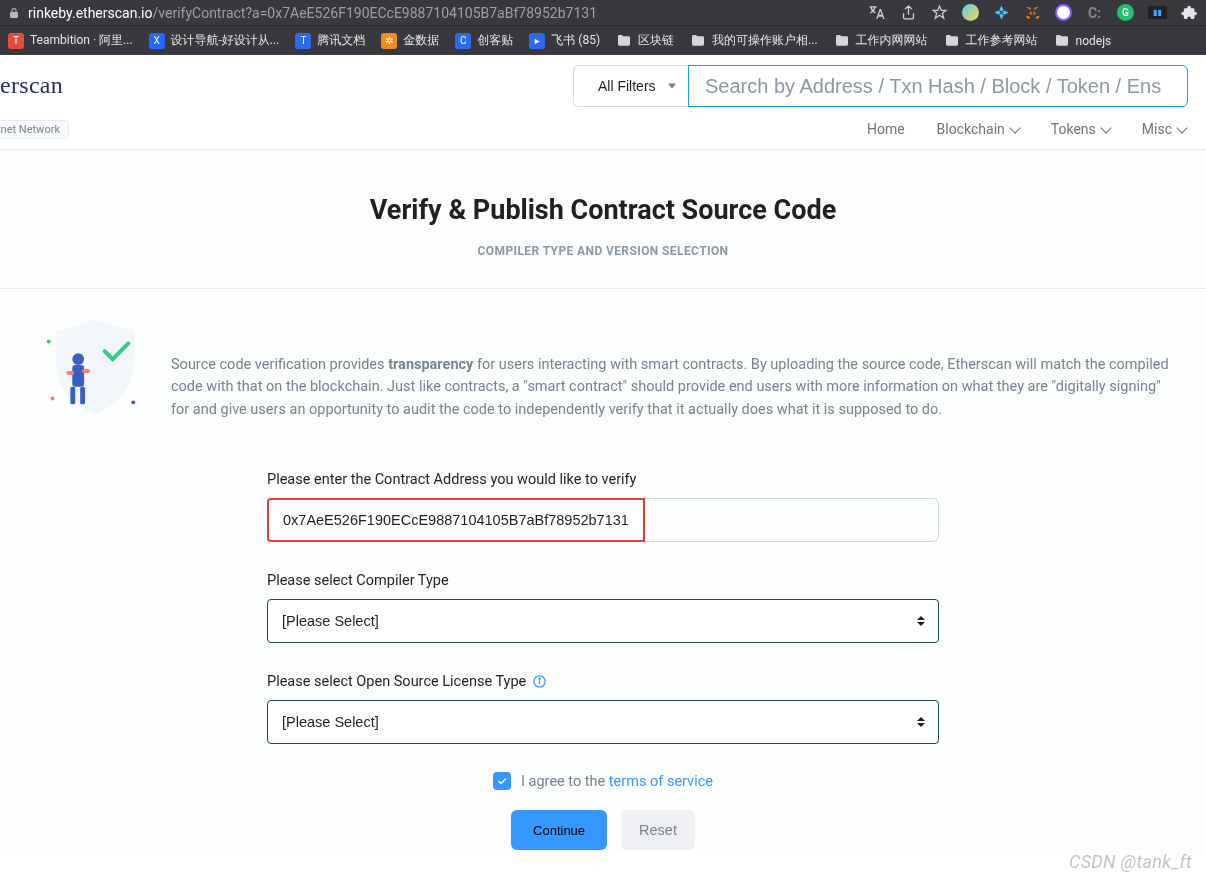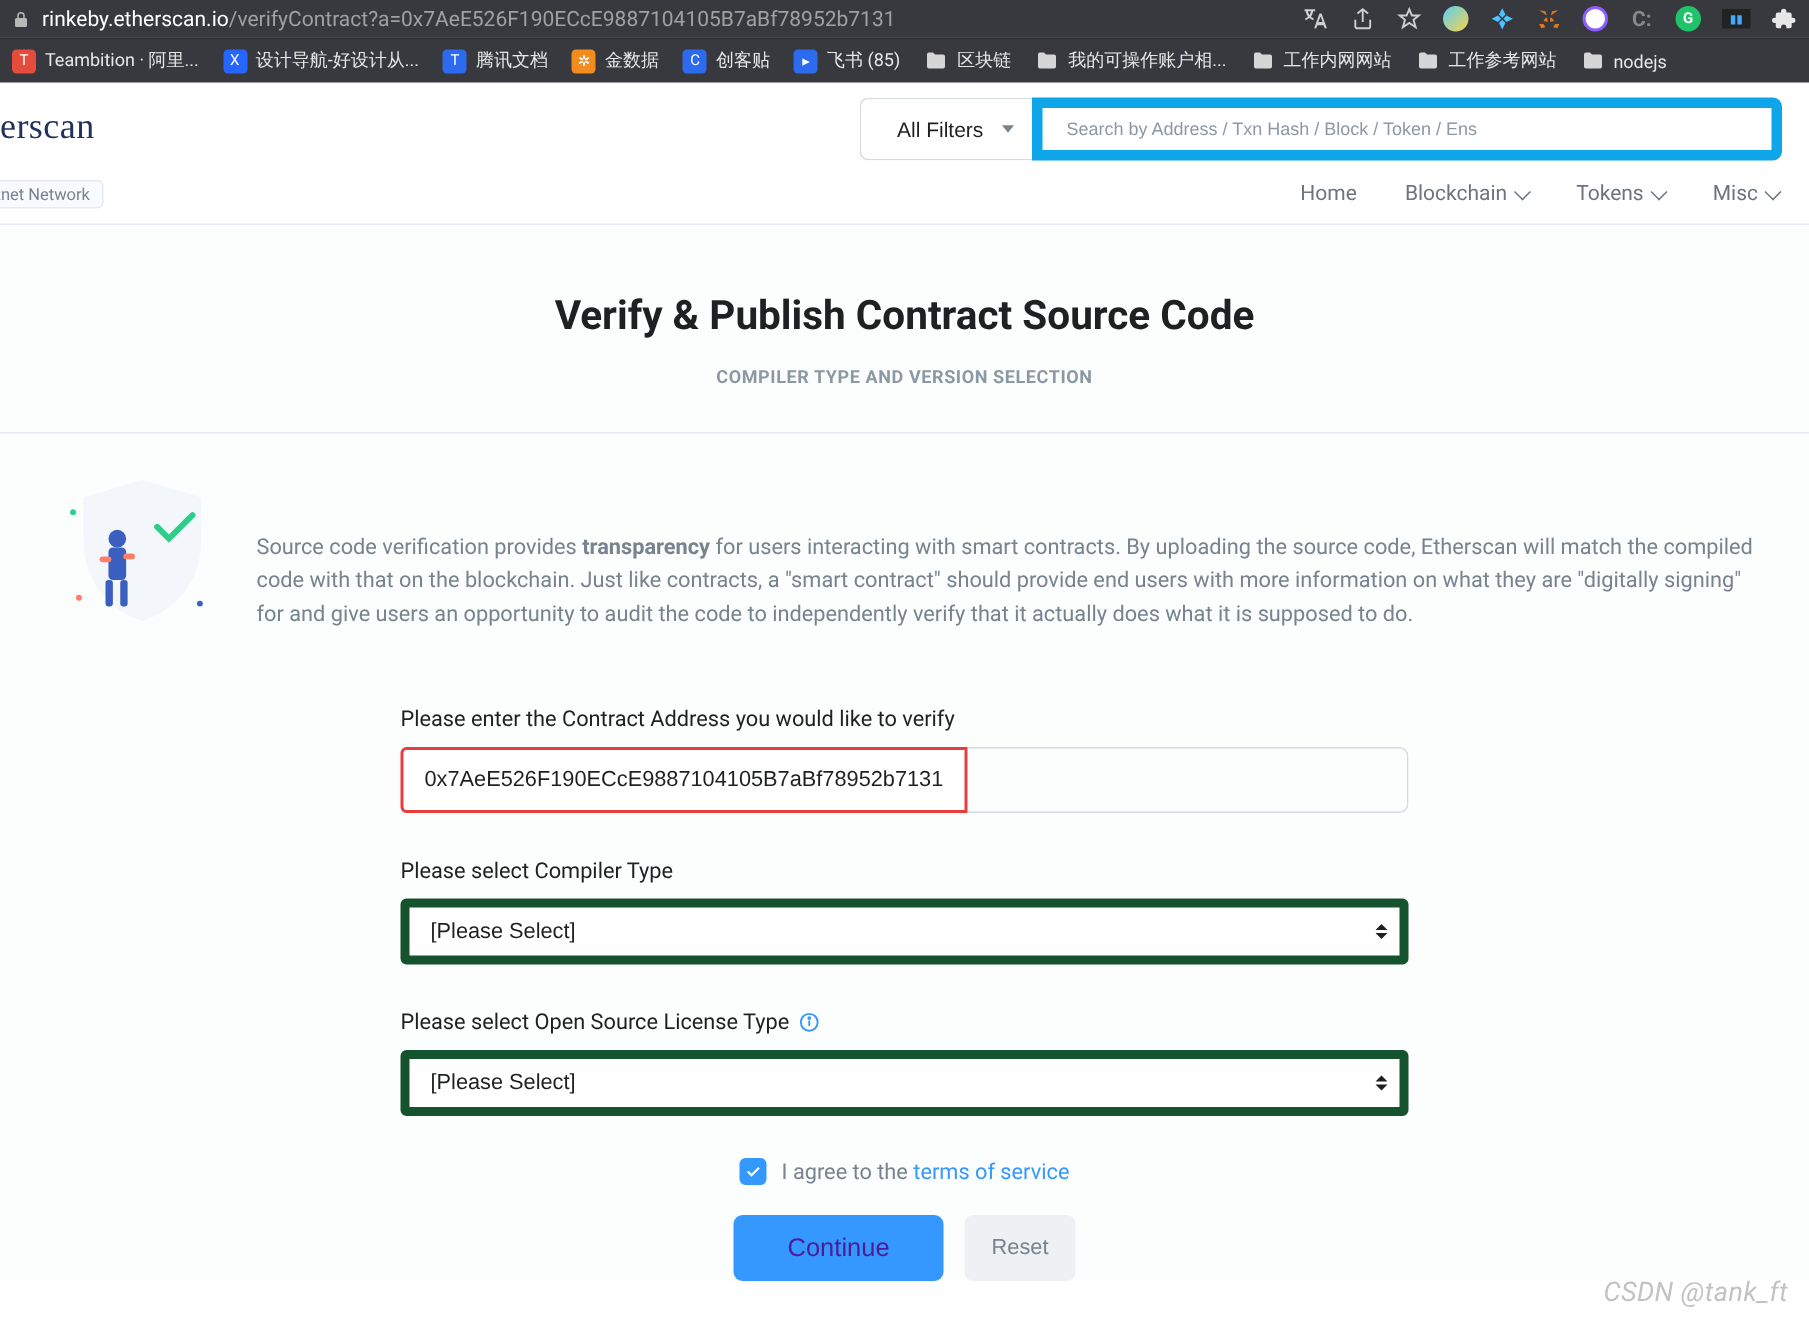--- a/index.html
+++ b/index.html
@@ -23,21 +23,21 @@
 
   
   .header { border-bottom: 1px solid #e7eaf3; padding: 10px 18px 0; }
   .header-row1 { display:flex; align-items:center; }
   .logo { font-family: Georgia, serif; font-size: 24px; color:#21325b; letter-spacing: .3px; margin-left:-18px; margin-top:-2px; }
   .net-badge { display:inline-block; font-size:11px; color:#77838f; background:#f8fafd; border:1px solid #e7eaf3; border-radius:4px; padding:2px 8px; margin-left:-20px; margin-top:32px; position:absolute; left:8px; top:88px; }
   .search-wrap { margin-left:auto; display:flex; align-items:center; }
   .filter-sel { height:42px; border:1px solid #d5dae2; border-right:none; border-radius:6px 0 0 6px; padding: 0 32px 0 24px; font-size:14px; color:#1e2022; background:#fff; appearance:none; position:relative; }
   .filter-wrap { position:relative; }
   .filter-wrap::after { content:""; position:absolute; right:12px; top:50%; transform:translateY(-50%); border-left:4px solid transparent; border-right:4px solid transparent; border-top:5px solid #77838f; }
-  .search-input { height:42px; width:500px; border:7px solid #0ea5e9; border-radius:0 6px 6px 0; padding:0 16px; font-size:12px; color:#1e2022; }
+  .search-input { height:42px; width:500px; border:1px solid #0ea5e9; border-radius:0 6px 6px 0; padding:0 16px; font-size:20px; color:#1e2022; }
   .search-input::placeholder { color:#8c98a4; }
   .nav { display:flex; justify-content:flex-end; gap:32px; padding:14px 2px 12px; }
   .nav-item { color:#6c757e; font-size:14px; display:flex; align-items:center; gap:6px; cursor:pointer; }
   .chev { width:8px; height:8px; border-right:1.5px solid #6c757e; border-bottom:1.5px solid #6c757e; transform:rotate(45deg); margin-top:-3px; }
 
   
   .page { background:#fcfdfd; padding: 44px 0 0; }
   .title { text-align:center; font-size:27px; font-weight:700; color:#1e2022; }
   .subtitle { text-align:center; font-size:12px; font-weight:700; letter-spacing:.4px; color:#8c98a4; margin-top:18px; }
   .divider { border:none; border-top:1px solid #e7eaf3; margin:30px 0 0; }
@@ -45,39 +45,39 @@
   .intro-row { display:flex; align-items:flex-end; gap:22px; max-width:1180px; margin:0 auto; padding:22px 18px 0; }
   .shield-ill { width:118px; height:110px; flex:0 0 118px; }
   .intro-text { color:#77838f; font-size:14.5px; line-height:1.55; }
   .intro-text b { color:#77838f; font-weight:700; }
 
   
   .form { max-width:688px; margin:50px auto 0; padding:0 8px; }
   .fgroup { margin-bottom:30px; }
   .flabel { font-size:14.5px; color:#1e2022; margin-bottom:10px; display:flex; align-items:center; gap:6px; }
   .info-ico { width:15px; height:15px; }
-  .finput, .fselect { width:100%; height:44px; border:6px solid #14532d; border-radius:4px; padding:0 14px; font-size:14.5px; color:#1e2022; background:#fff; }
+  .finput, .fselect { width:100%; height:44px; border:1px solid #14532d; border-radius:4px; padding:0 14px; font-size:14.5px; color:#1e2022; background:#fff; }
   .finput.hl { border:2px solid #e83e3b; width:378px; border-radius:4px; }
   .finput-row { display:flex; }
   .finput-ext { flex:1; border:1px solid #d5dae2; border-left:none; height:44px; border-radius:0 6px 6px 0; }
   .fselect { appearance:none; padding-right:36px; }
   .select-wrap { position:relative; }
   .select-arrows { position:absolute; right:14px; top:50%; transform:translateY(-50%); display:flex; flex-direction:column; gap:2px; }
   .select-arrows span { width:0; height:0; border-left:4px solid transparent; border-right:4px solid transparent; }
   .select-arrows .up { border-bottom:4px solid #1e2022; }
   .select-arrows .dn { border-top:4px solid #1e2022; }
 
   .agree-row { display:flex; align-items:center; justify-content:center; gap:10px; margin-top:-2px; }
   .cbx { width:18px; height:18px; border-radius:4px; background:#3498ff; display:flex; align-items:center; justify-content:center; }
   .cbx svg { width:12px; height:12px; }
   .agree-text { color:#77838f; font-size:14.5px; }
   .agree-text a { color:#3498ff; text-decoration:none; }
 
   .btn-row { display:flex; justify-content:center; gap:14px; margin-top:20px; }
-  .btn-primary { background:#3498ff; color:#4c1d95; border:none; border-radius:6px; padding:12px 36px; font-size:17px; cursor:pointer; }
+  .btn-primary { background:#3498ff; color:#000000; border:none; border-radius:6px; padding:12px 22px; font-size:13px; cursor:pointer; }
   .btn-secondary { background:#eef0f3; color:#77838f; border:none; border-radius:6px; padding:12px 18px; font-size:14.5px; cursor:pointer; }
 
   .watermark { position:absolute; right:14px; bottom:10px; color:rgba(120,120,120,.45); font-size:18px; font-style:italic; letter-spacing:.3px; }
 </style>
 </head>
 <body>
 
 <div class="chrome-bar">
   <svg class="lock" viewBox="0 0 24 24">
       <path d="M12 2a5 5 0 0 0-5 5v3H6a2 2 0 0 0-2 2v8a2 2 0 0 0 2 2h12a2 2 0 0 0 2-2v-8a2 2 0 0 0-2-2h-1V7a5 5 0 0 0-5-5zm-3 5a3 3 0 1 1 6 0v3H9V7z"></path>

